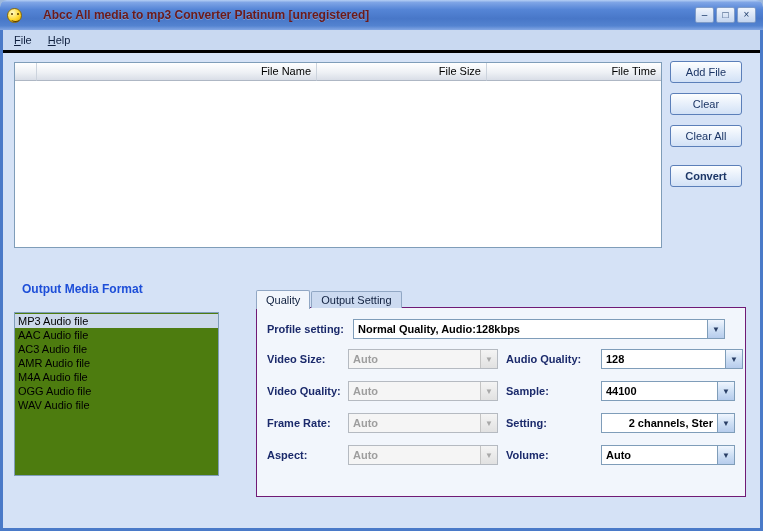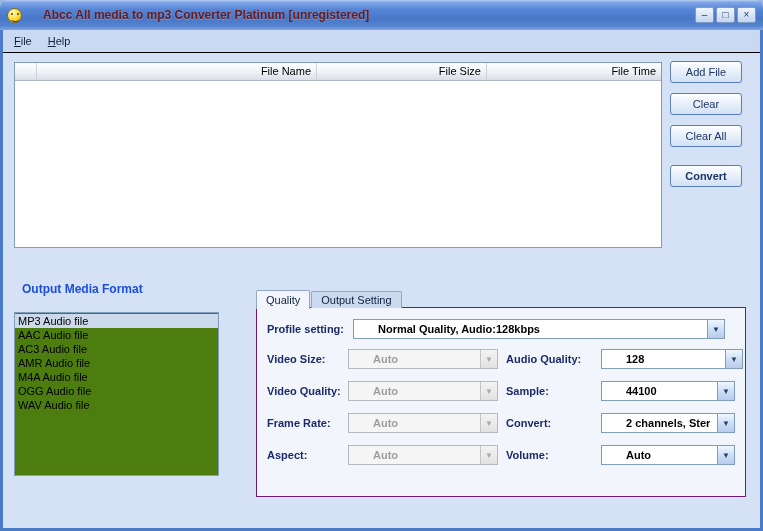--- a/index.html
+++ b/index.html
@@ -53,21 +53,21 @@
     cursor:default;
   }
   
   .window-body {
     flex:1; display:flex; flex-direction:column;
     background:#d5e2f6;
     border:3px solid #4a7ac8; border-top:none;
   }
   .menubar {
     height:23px; flex:0 0 23px;
-    background:#c9d9f1; border-bottom:1px solid #000000;
+    background:#c9d9f1; border-bottom:3px solid #000000;
     display:flex; align-items:center; padding-left:3px;
     font-size:11px; color:#10203f;
   }
   .menu-item { padding:3px 8px; cursor:default; }
   .accel { text-decoration:underline; }
   .client { position:relative; flex:1; background:#d5e2f6; }
   
   .filelist {
     position:absolute; left:11px; top:9px; width:648px; height:186px;
     background:#ffffff; border:1px solid #7f9db9;
@@ -131,21 +131,21 @@
     position:absolute; left:253px; top:254px; width:490px; height:190px;
     background:#f2f6fc; border:1px solid #701a75;
   }
   .f-label {
     position:absolute; font-size:11px; font-weight:bold; color:#1b2a6b;
     white-space:nowrap;
   }
   .combo {
     position:absolute; height:20px;
     background:#fff; border:1px solid #7f9db9;
-    display:flex; overflow:hidden;padding-left:20px;
+    display:flex; overflow:hidden;
   }
   .combo .val {
     flex:1; font-size:11px; font-weight:bold; color:#000;
     line-height:18px; padding:0 4px;
     white-space:nowrap; overflow:hidden;
   }
   .combo .drop {
     width:17px; flex:0 0 17px;
     border-left:1px solid #7f9db9;
     background:linear-gradient(#f0f6fe,#cfe0f5 50%,#b6ccec);
@@ -160,21 +160,21 @@
   }
   
   .lbl-profile { left:10px; top:15px; }
   .cmb-profile { left:96px; top:11px; width:372px; }
   .lbl-l0 { left:10px;  top:45px; }  .cmb-l0 { left:91px;  top:41px; width:150px; }
   .lbl-l1 { left:10px;  top:77px; }  .cmb-l1 { left:91px;  top:73px; width:150px; }
   .lbl-l2 { left:10px;  top:109px; } .cmb-l2 { left:91px;  top:105px; width:150px; }
   .lbl-l3 { left:10px;  top:141px; } .cmb-l3 { left:91px;  top:137px; width:150px; }
   .lbl-r0 { left:249px; top:45px; }  .cmb-r0 { left:344px; top:41px; width:142px; }
   .lbl-r1 { left:249px; top:77px; }  .cmb-r1 { left:344px; top:73px; width:134px; }
-  .lbl-r2 { left:249px; top:109px; } .cmb-r2 { left:344px; top:105px; width:134px; }
+  .lbl-r2 { left:249px; top:109px; } .cmb-r2 { left:344px; top:105px; width:134px;text-align:right; }
   .lbl-r3 { left:249px; top:141px; } .cmb-r3 { left:344px; top:137px; width:134px; }
 </style>
 </head>
 <body>
 
 <div class="window">
 
   <div class="titlebar">
     <div class="smiley"></div>
     <div class="title-text">Abcc All media to mp3 Converter Platinum  [unregistered]</div>
@@ -262,21 +262,21 @@
           <div class="val">128</div>
           <div class="drop">▼</div>
         </div>
 
         <div class="f-label lbl-r1">Sample:</div>
         <div class="combo cmb-r1">
           <div class="val">44100</div>
           <div class="drop">▼</div>
         </div>
 
-        <div class="f-label lbl-r2">Convert:</div>
+        <div class="f-label lbl-r2">Setting:</div>
         <div class="combo cmb-r2">
           <div class="val">2 channels, Ster</div>
           <div class="drop">▼</div>
         </div>
 
         <div class="f-label lbl-r3">Volume:</div>
         <div class="combo cmb-r3">
           <div class="val">Auto</div>
           <div class="drop">▼</div>
         </div>

